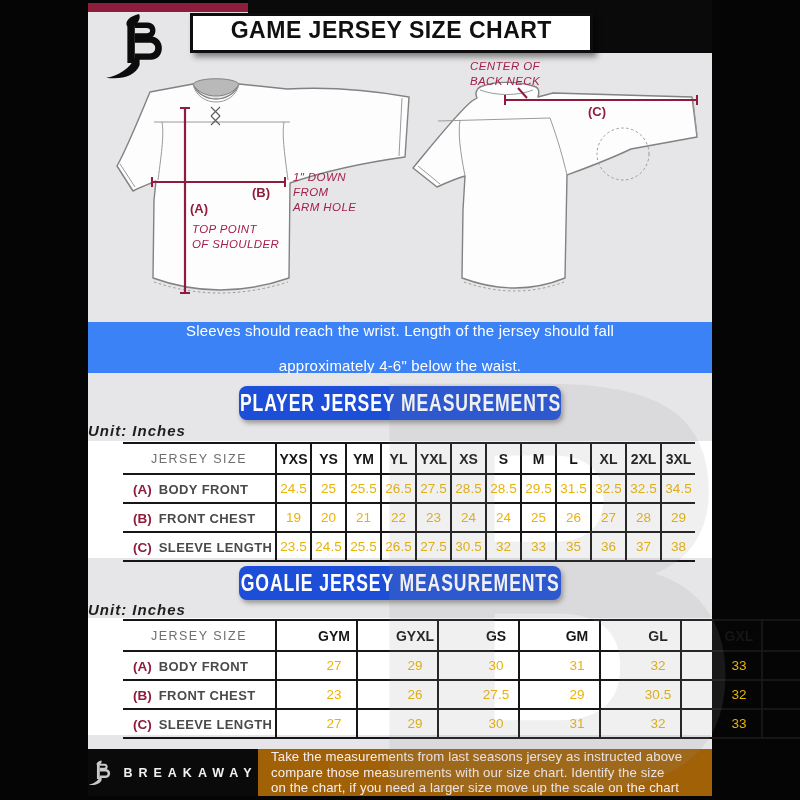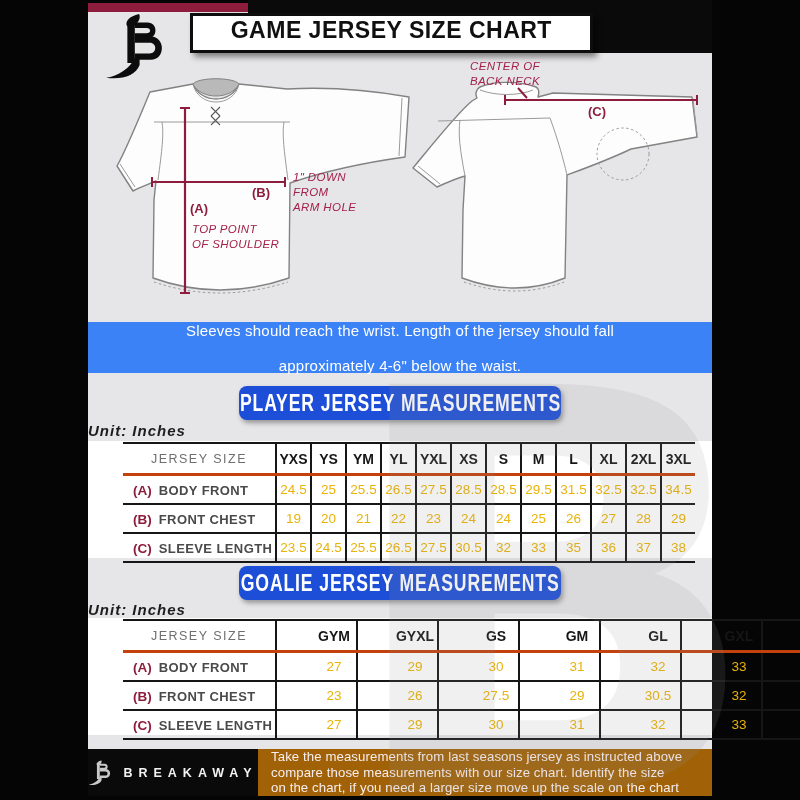--- a/index.html
+++ b/index.html
@@ -51,21 +51,21 @@
   .section-banner span {
     color:#fff; font-weight:bold; font-size:20px; letter-spacing:1px; white-space:nowrap;
     transform:scale(.88,1.18); display:inline-block;
   }
   .unit-line { position:absolute; left:88px; width:624px; font-size:15px; font-style:italic; font-weight:bold; letter-spacing:1px; color:#1d1d1d; }
   
   .white-band { position:absolute; left:88px; width:624px; height:117px; background:#fff; }
   .table-wrap { position:absolute; left:123px; width:548px; }
   table { border-collapse:collapse; width:548px; table-layout:fixed; }
   th, td { padding:0; text-align:center; height:27px; border-top:2px solid #161616; border-bottom:2px solid #161616; background:transparent; }
-  thead th { height:29px; border-bottom:3px solid #c2410c; }
+  thead th { height:29px; border-bottom:1px solid #c2410c; }
   .label-col { width:152px; }
   .player-table .size-col { width:33px; }
   .goalie-table .size-col { width:44px;padding-left:35px; }
   .goalie-table .filler { width:40px; }
   th.size-col, td.size-col { border-left:2px solid #161616; }
   th.corner { font-size:12.5px; font-weight:normal; letter-spacing:1.5px; color:#6e6e6e; }
   th.size-col { font-size:14px; font-weight:bold; color:#161616; letter-spacing:0; }
   td.val { font-size:13.5px; color:#eab308;margin-top:27px; }
   td.label-col { text-align:left; }
   td.label-col .key { font-size:13.5px; font-weight:bold; color:#8e1d3d; padding:0 7px 0 10px; }

